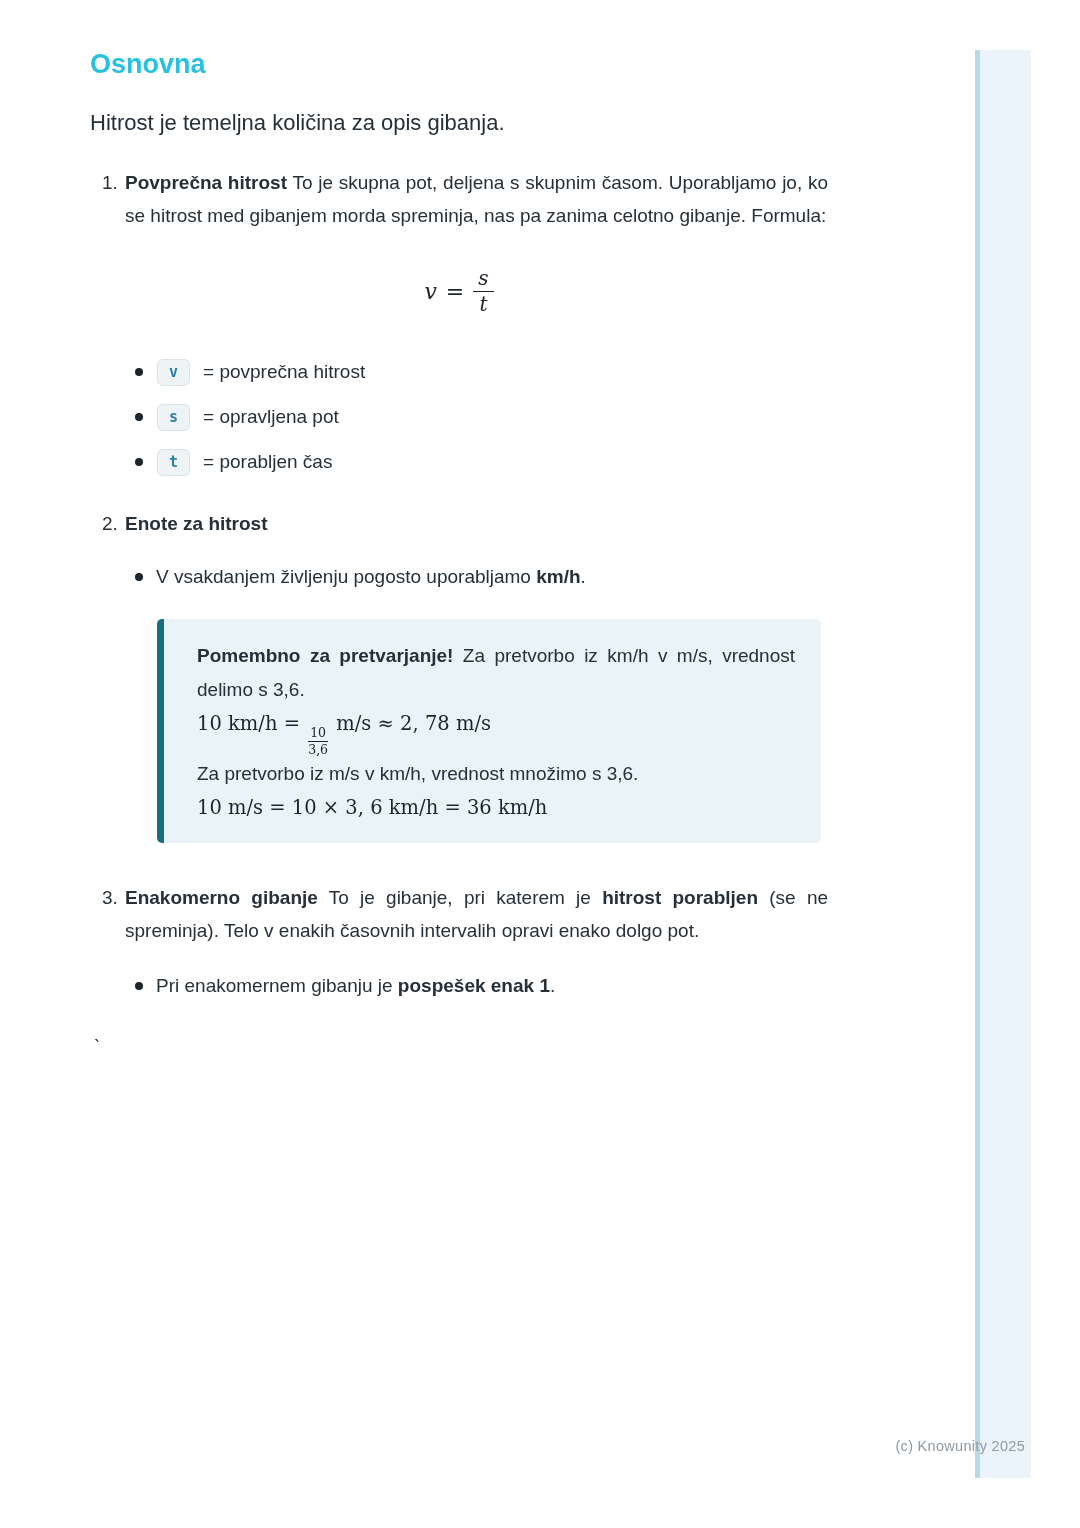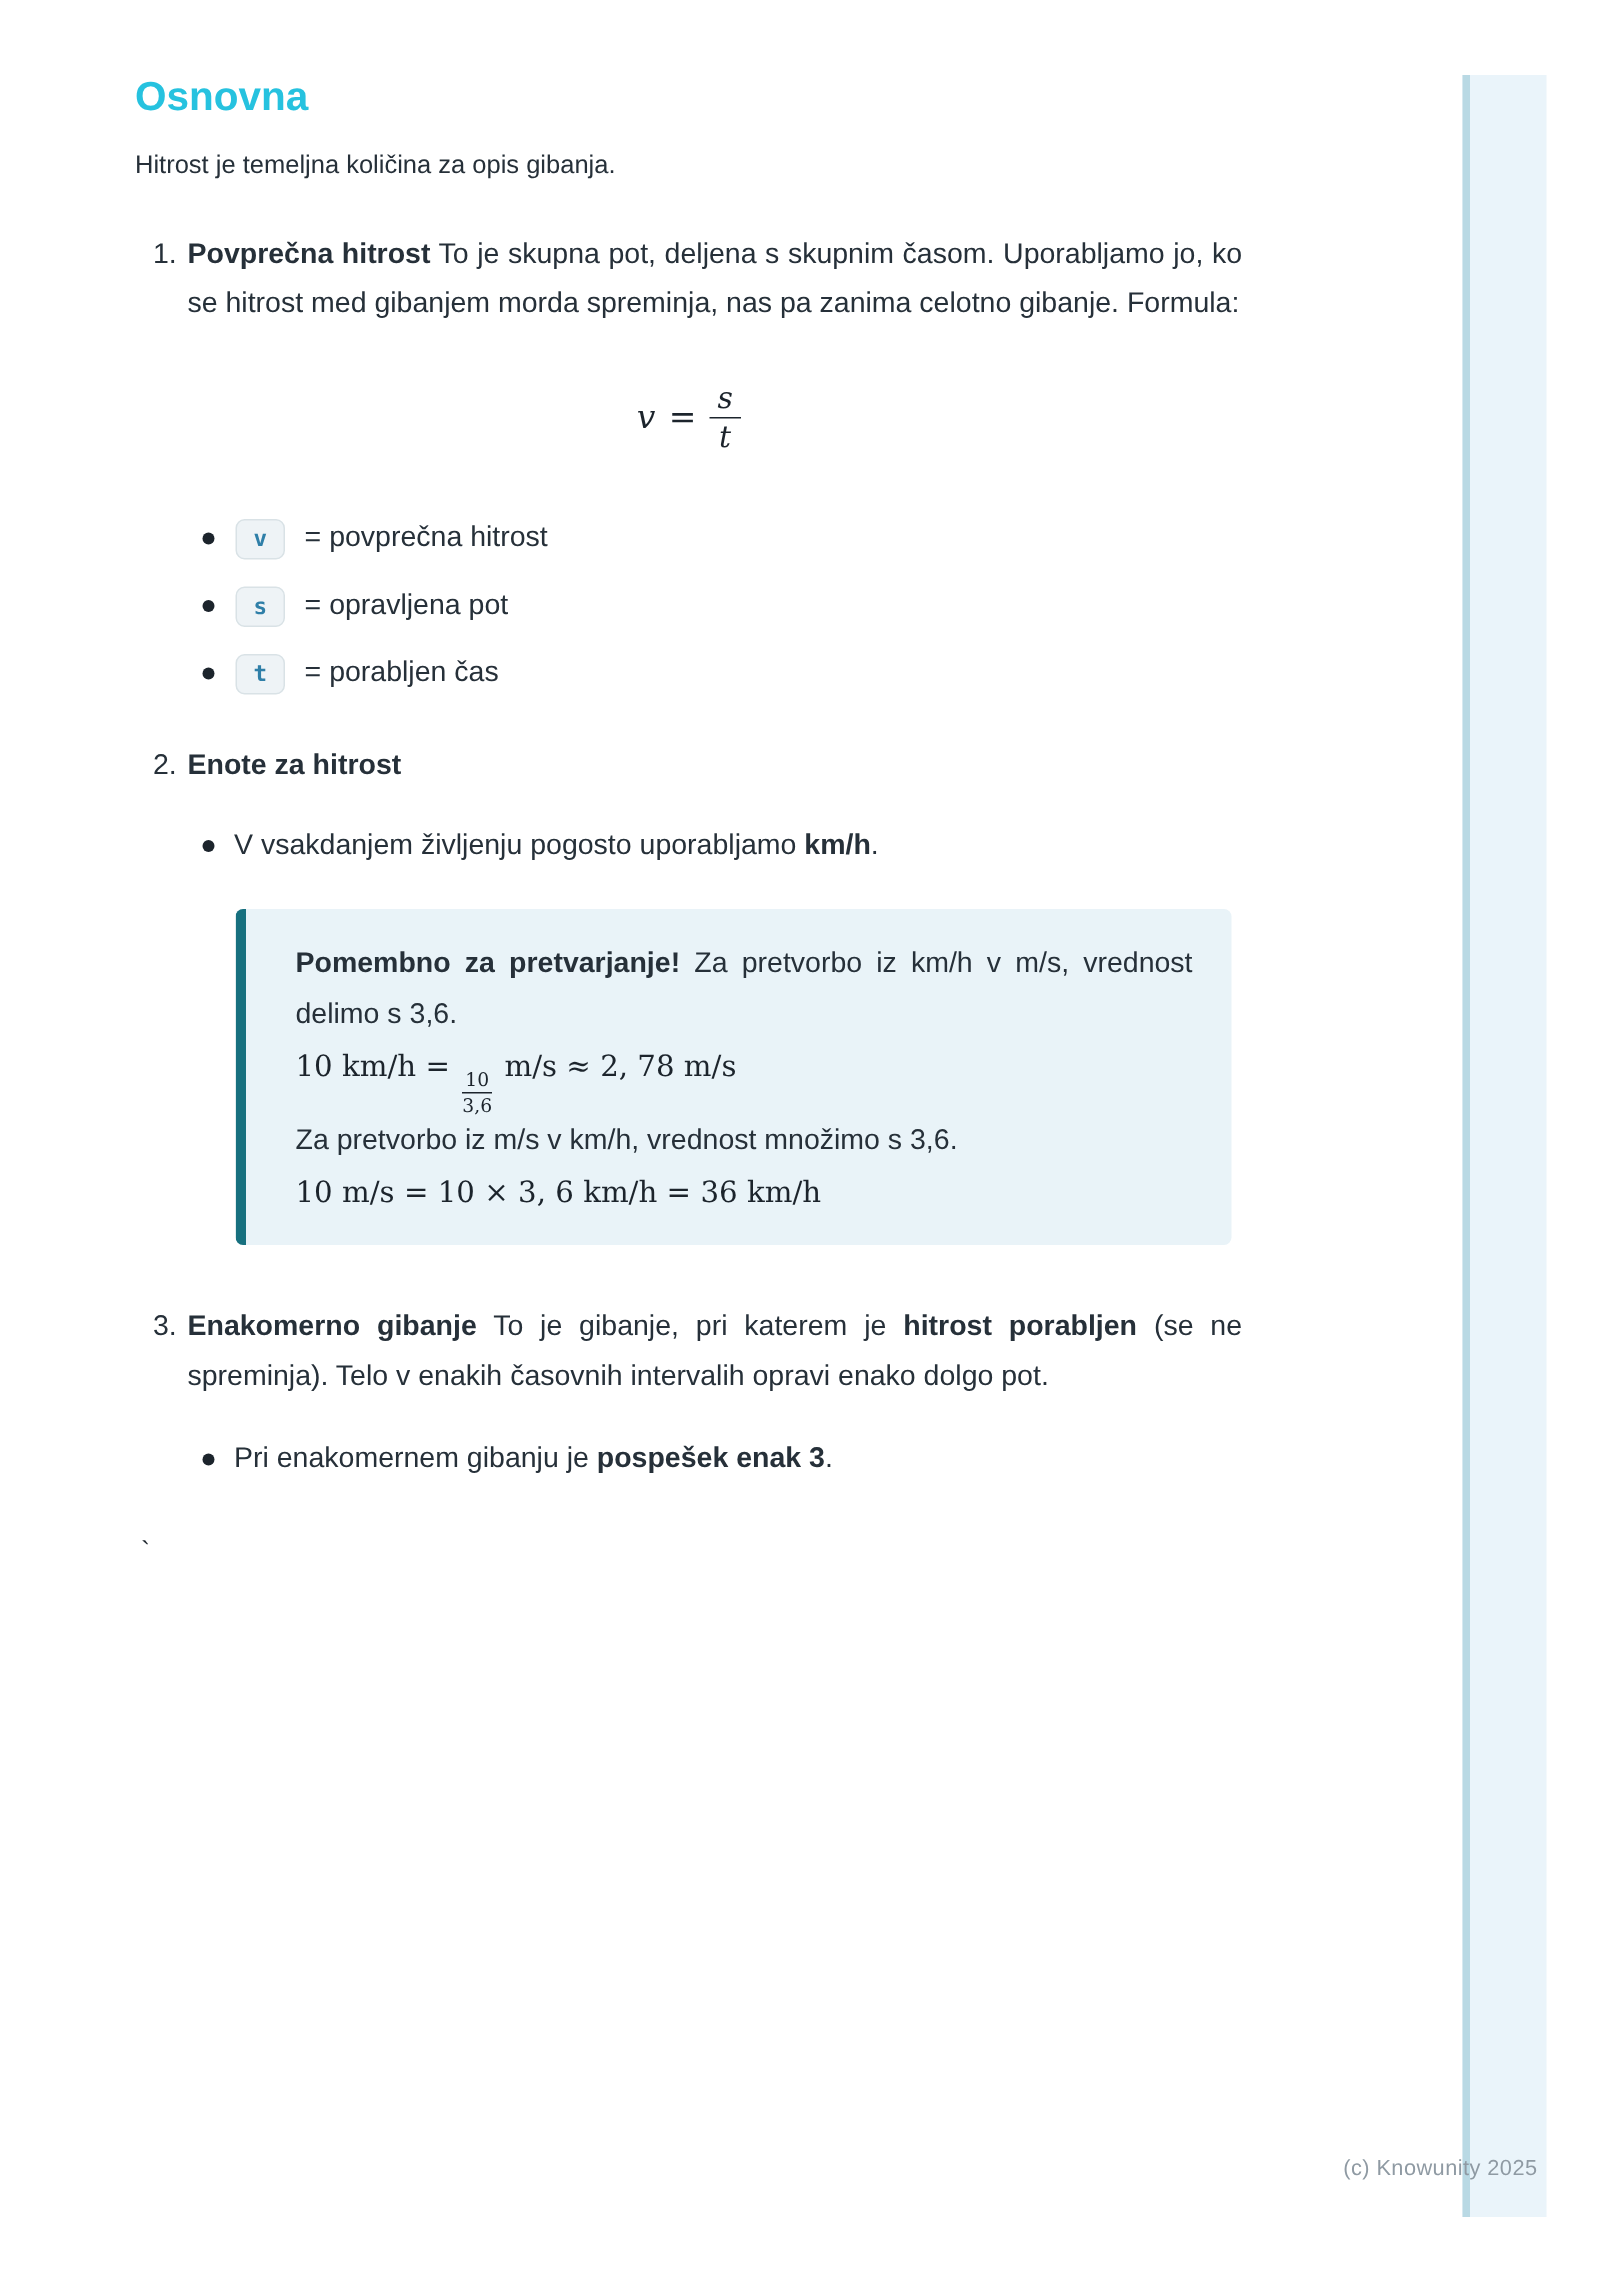--- a/index.html
+++ b/index.html
@@ -38,22 +38,22 @@
   }
 
   h1.page-title {
     font-size:27px;
     font-weight:700;
     color:#26c2df;
     line-height:32px;
   }
 
   .intro {
-    margin-top:17px;
-    font-size:17px;
+    margin-top:30px;
+    font-size:22px;
     line-height:26px;
   }
 
   .list-item {
     display:flex;
     margin-top:30px;
   }
   .list-item .num {
     flex:0 0 35px;
     padding-left:12px;
@@ -250,18 +250,18 @@
     <span class="num">3.</span>
     <span class="item-body"><b>Enakomerno gibanje</b>
       <span>To je gibanje, pri katerem je</span>
       <b>hitrost porabljen</b>
       <span>(se ne spreminja). Telo v enakih časovnih intervalih opravi enako dolgo pot.</span></span>
   </div>
 
   <div class="bullet-row item3-bullet">
     <span class="dot"></span>
     <span class="bullet-text"><span>Pri enakomernem gibanju je</span>
-      <b>pospešek enak 3</b><span>.</span></span>
+      <b>pospešek enak 1</b><span>.</span></span>
   </div>
 
   <div class="stray-char">`</div>
 
 </div>
 
 </body></html>

